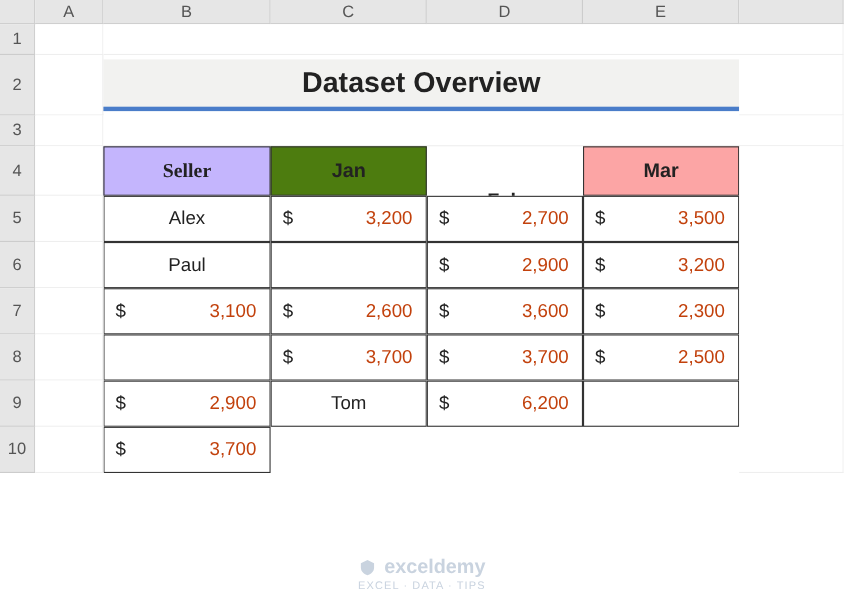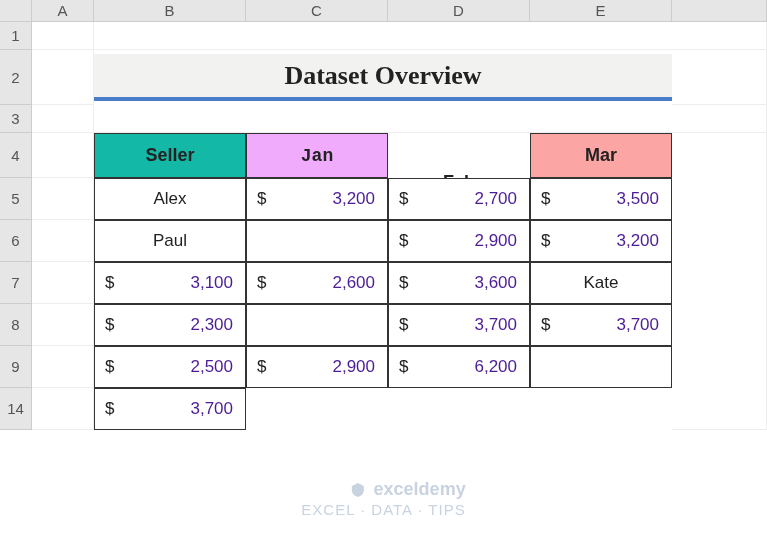--- a/index.html
+++ b/index.html
@@ -50,64 +50,64 @@
   .title-cell {
     grid-column: 3 / 7;
     grid-row: 3;
     background: #f2f2f0;
     border-bottom: 4px solid #4a7dc9;
     display: flex;
     align-items: center;
     justify-content: center;
     font-size: 26px;
     font-weight: bold;
-    font-family: Liberation Serif, serif;
+    font-family: Liberation Sans, sans-serif;
     color: #222;
     margin: 4px 0 4px 0;
   }
   .data-area {
     grid-column: 3 / 7;
     grid-row: 5 / 12;
     display: grid;
     grid-template-columns: 152px 142px 142px 142px;
     grid-template-rows: 45px repeat(6, 42px);
   }
   .th {
     border: 1px solid #333;
     display: flex;
     align-items: center;
     justify-content: center;
     font-weight: bold;
     font-size: 18px;
     color: #222;
   }
-  .th-seller { background: #14b8a6; }
-  .th-jan    { background: #f0abfc; font-family: Liberation Mono, monospace; }
+  .th-seller { background: #c4b5fd; font-family: Liberation Serif, serif; }
+  .th-jan    { background: #4d7c0f; }
   .th-feb    { background: #a3a3a3; margin-top: 48px; }
   .th-mar    { background: #fca5a5; }
   .td {
     border: 1px solid #333;
     font-size: 17px;
     color: #222;
     display: flex;
     align-items: center;
     background: #fff;
   }
   .td-seller { justify-content: center; }
   .td-money  { justify-content: space-between; padding: 0 12px 0 10px; }
   .dollar { color: #222; }
-  .amount { color: #4c1d95; }
+  .amount { color: #c2410c; }
   .watermark {
     position: absolute;
-    bottom: 22px;
+    bottom: 2px;
     left: 50%;
     transform: translateX(-50%);
     color: #c9d3df;
     font-size: 13px;
-    text-align: right;
+    text-align: center;
     line-height: 1.1;
   }
   .watermark .brand { font-size: 18px; font-weight: 600; }
   .watermark .wm-icon { display: inline-block; vertical-align: middle; margin-right: 4px; }
 </style>
 </head>
 <body>
 
 <div class="sheet">
   <div class="corner"></div>
@@ -167,21 +167,20 @@
         <span class="amount">3,100</span>
       </div>
       <div class="td td-money">
         <span class="dollar">$</span>
         <span class="amount">2,600</span>
       </div>
       <div class="td td-money">
         <span class="dollar">$</span>
         <span class="amount">3,600</span>
       </div>
-      <div class="td td-seller">Kate</div>
       <div class="td td-money">
         <span class="dollar">$</span>
         <span class="amount">2,300</span>
       </div>
       <div class="td td-money"></div>
       <div class="td td-money">
         <span class="dollar">$</span>
         <span class="amount">3,700</span>
       </div>
       <div class="td td-money">
@@ -189,20 +188,21 @@
         <span class="amount">3,700</span>
       </div>
       <div class="td td-money">
         <span class="dollar">$</span>
         <span class="amount">2,500</span>
       </div>
       <div class="td td-money">
         <span class="dollar">$</span>
         <span class="amount">2,900</span>
       </div>
+      <div class="td td-seller">Tom</div>
       <div class="td td-money">
         <span class="dollar">$</span>
         <span class="amount">6,200</span>
       </div>
       <div class="td td-money"></div>
       <div class="td td-money">
         <span class="dollar">$</span>
         <span class="amount">3,700</span>
       </div>
     </div>
@@ -211,27 +211,27 @@
   <div class="row-head">5</div>
   <div class="cell"></div>
   <div class="row-head">6</div>
   <div class="cell"></div>
   <div class="row-head">7</div>
   <div class="cell"></div>
   <div class="row-head">8</div>
   <div class="cell"></div>
   <div class="row-head">9</div>
   <div class="cell"></div>
-  <div class="row-head">14</div>
+  <div class="row-head">10</div>
   <div class="cell"></div>
 </div>
 
 <div class="watermark">
   <div>
     <span class="wm-icon">
       <svg width="16" height="16" viewBox="0 0 16 16">
           <path fill="#c9d3df" d="M8 1l6 3v4c0 4-3 6-6 7-3-1-6-3-6-7V4l6-3z"></path>
         </svg>
     </span>
     <span class="brand">exceldemy</span>
   </div>
-  <div style="letter-spacing:1px;font-size:15px">EXCEL · DATA · TIPS</div>
+  <div style="letter-spacing:1px;font-size:10px">EXCEL · DATA · TIPS</div>
 </div>
 
 </body></html>

